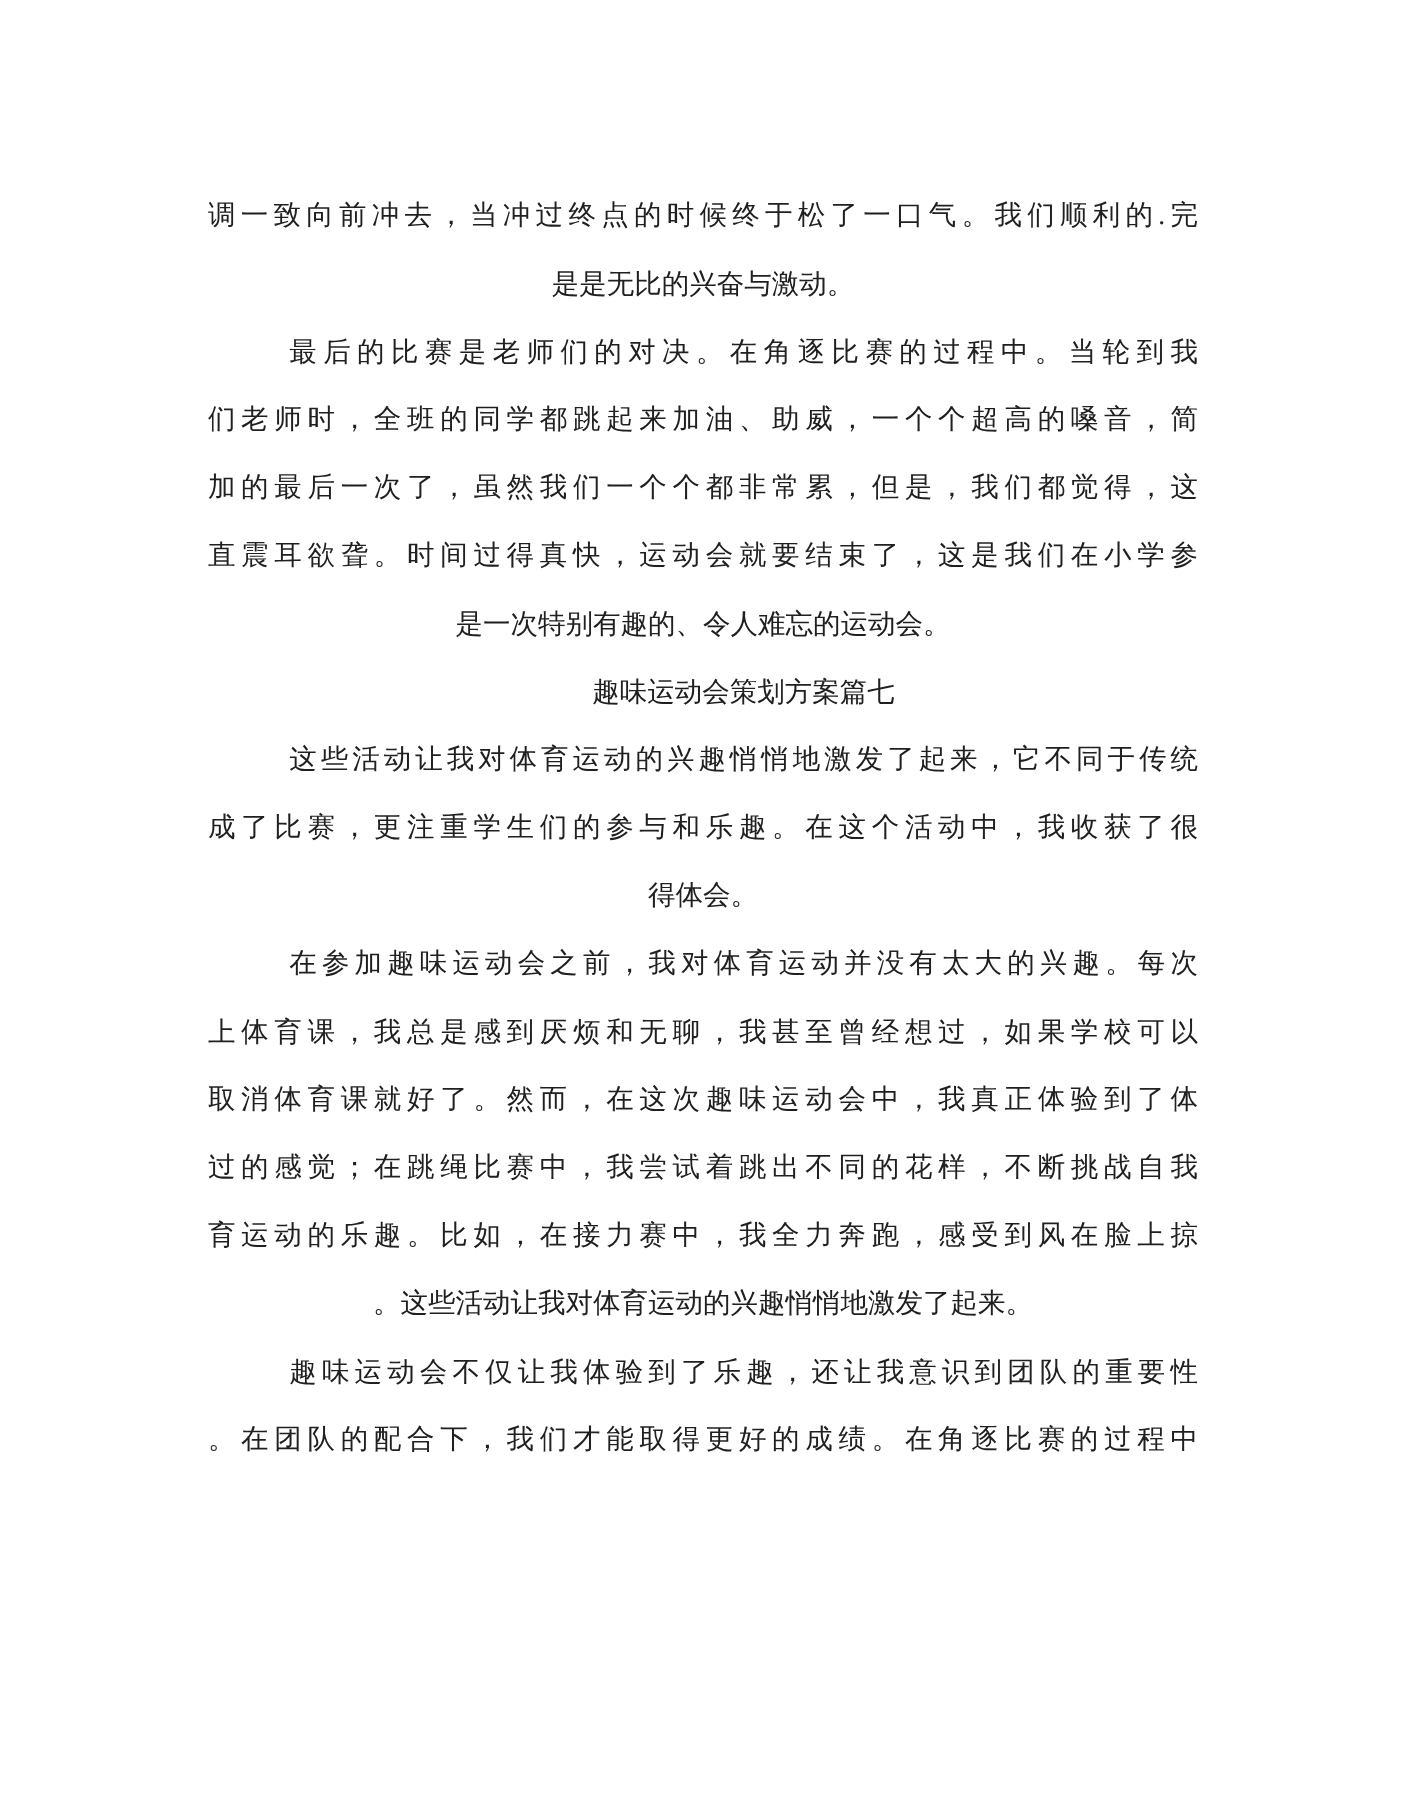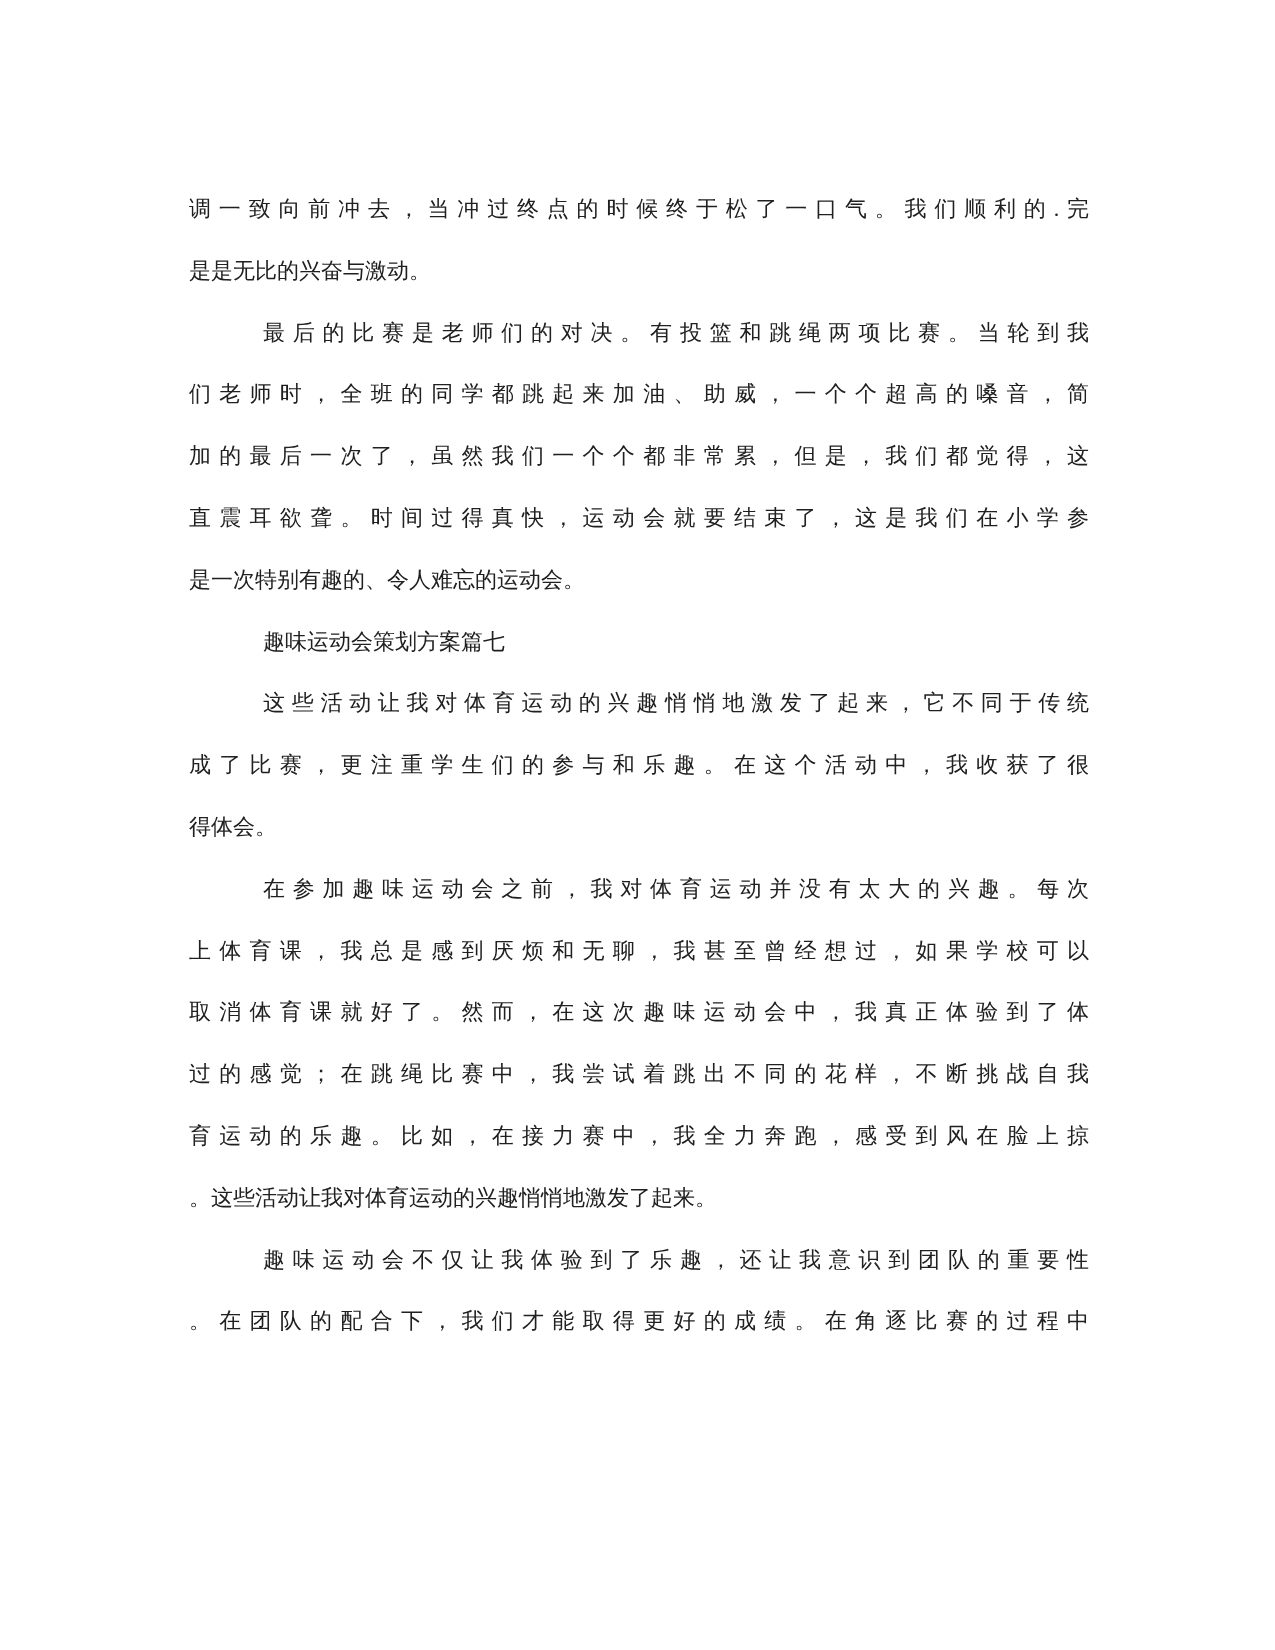--- a/index.html
+++ b/index.html
@@ -10,51 +10,52 @@
   .page {
     position: relative;
     width: 1275px;
     height: 1650px;
     background: #ffffff;
     overflow: hidden;
   }
   .text-body {
     position: absolute;
     left: 189px;
-    top: 178px;
+    top: 166px;
     width: 900px;
     font-family: "Liberation Serif", "DejaVu Serif", serif;
-    font-size: 22px;
+    font-size: 25px;
     font-weight: 400;
     color: #202020;
   }
   .line {
     height: 61.8px;
     line-height: 61.8px;
     white-space: nowrap;
     overflow: visible;
+    text-align: center;
   }
   .line.fill {
     white-space: normal;
     text-align: justify;
     text-align-last: justify;
     overflow: hidden;
   }
   .line.indent {
     padding-left: 74px;
   }
 </style>
 </head>
 <body>
 
 <div class="page" style="background: rgb(255, 255, 255);">
   <div class="text-body" style="color: rgb(32, 32, 32);">
       <div class="line fill">调一致向前冲去，当冲过终点的时候终于松了一口气。我们顺利的.完</div>
       <div class="line">是是无比的兴奋与激动。</div>
-      <div class="line indent fill">最后的比赛是老师们的对决。有投篮和跳绳两项比赛。当轮到我</div>
+      <div class="line indent fill">最后的比赛是老师们的对决。在角逐比赛的过程中。当轮到我</div>
       <div class="line fill">们老师时，全班的同学都跳起来加油、助威，一个个超高的嗓音，简</div>
       <div class="line fill">加的最后一次了，虽然我们一个个都非常累，但是，我们都觉得，这</div>
       <div class="line fill">直震耳欲聋。时间过得真快，运动会就要结束了，这是我们在小学参</div>
       <div class="line">是一次特别有趣的、令人难忘的运动会。</div>
       <div class="line indent">趣味运动会策划方案篇七</div>
       <div class="line indent fill">这些活动让我对体育运动的兴趣悄悄地激发了起来，它不同于传统</div>
       <div class="line fill">成了比赛，更注重学生们的参与和乐趣。在这个活动中，我收获了很</div>
       <div class="line">得体会。</div>
       <div class="line indent fill">在参加趣味运动会之前，我对体育运动并没有太大的兴趣。每次</div>
       <div class="line fill">上体育课，我总是感到厌烦和无聊，我甚至曾经想过，如果学校可以</div>

